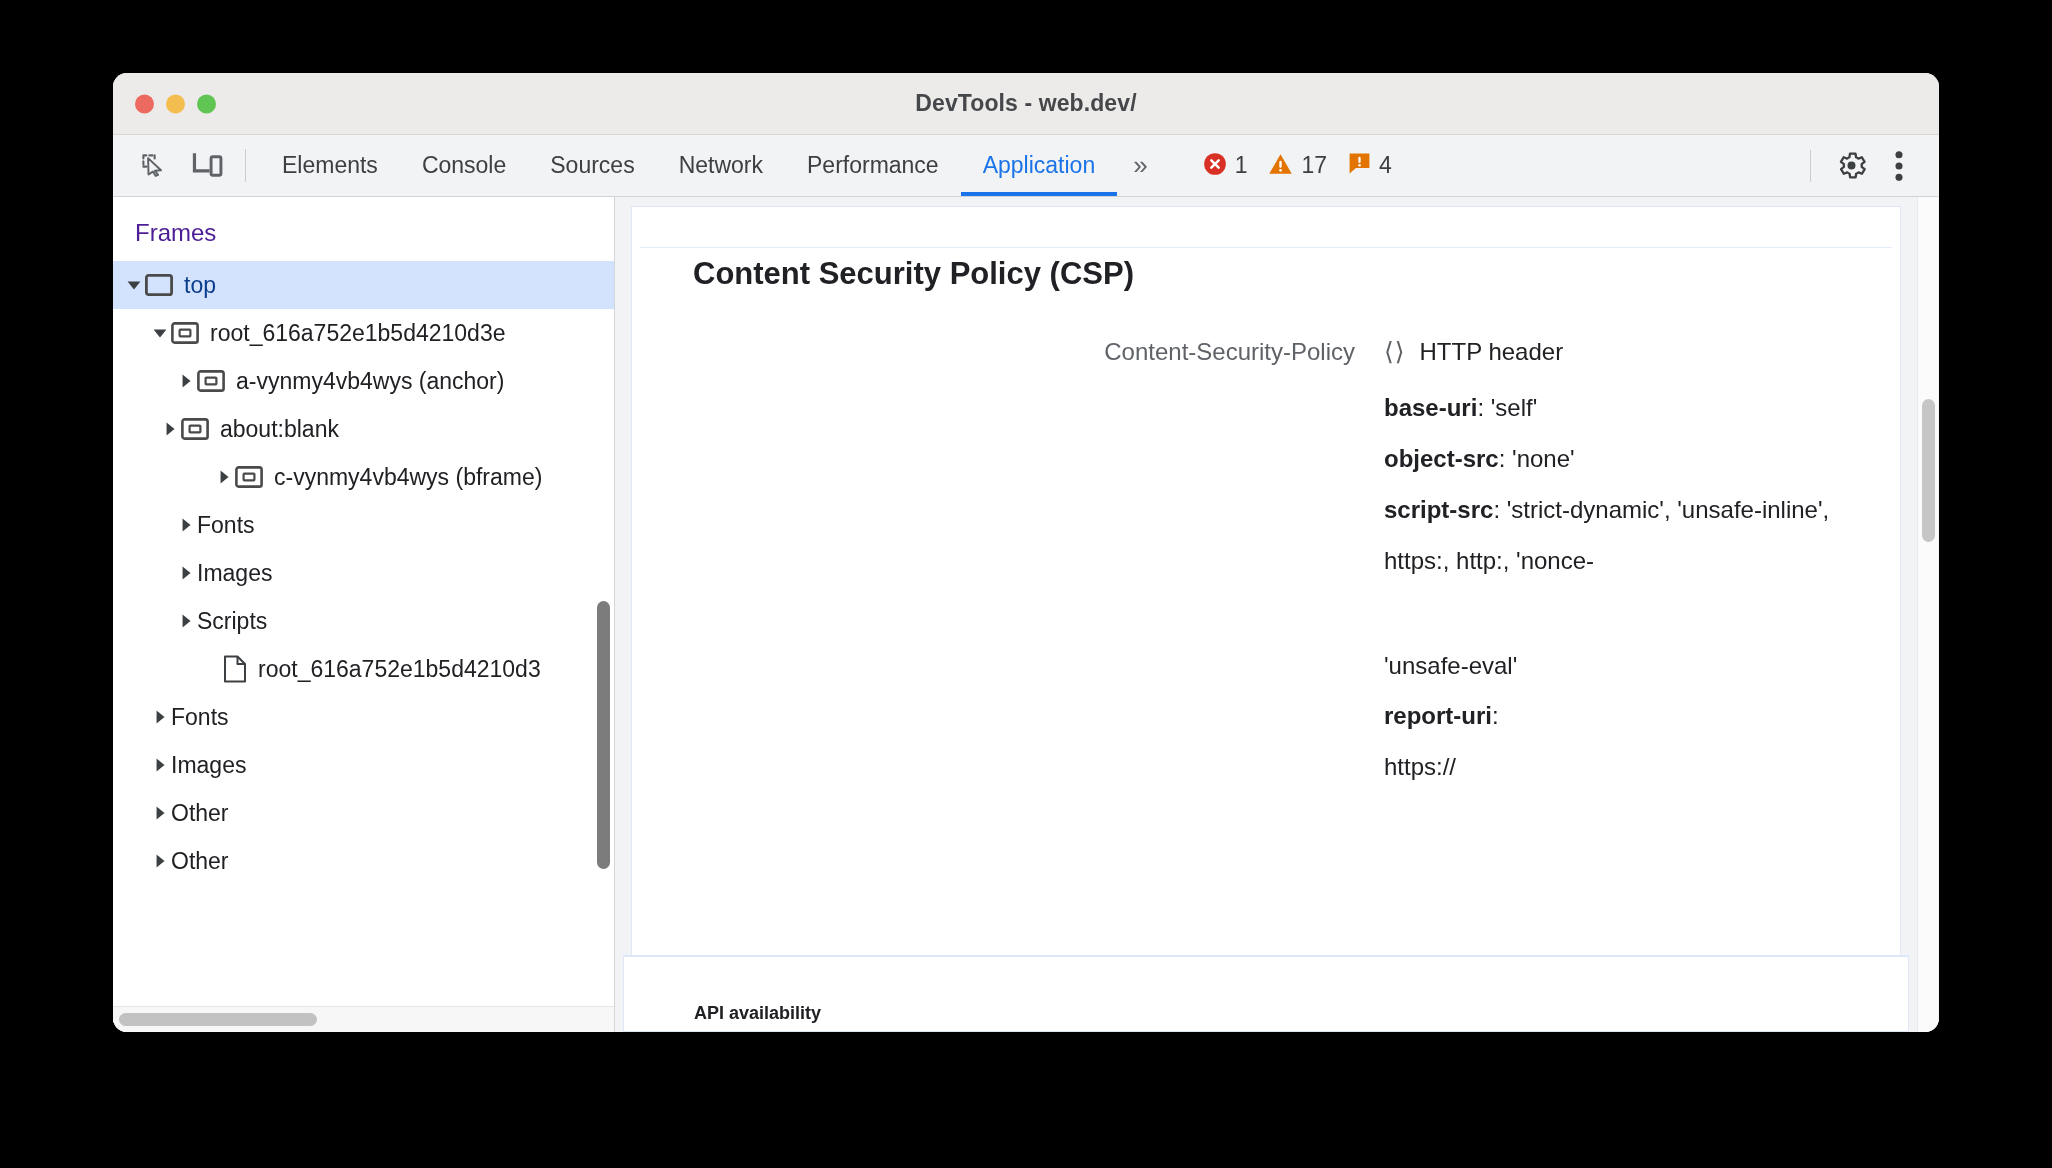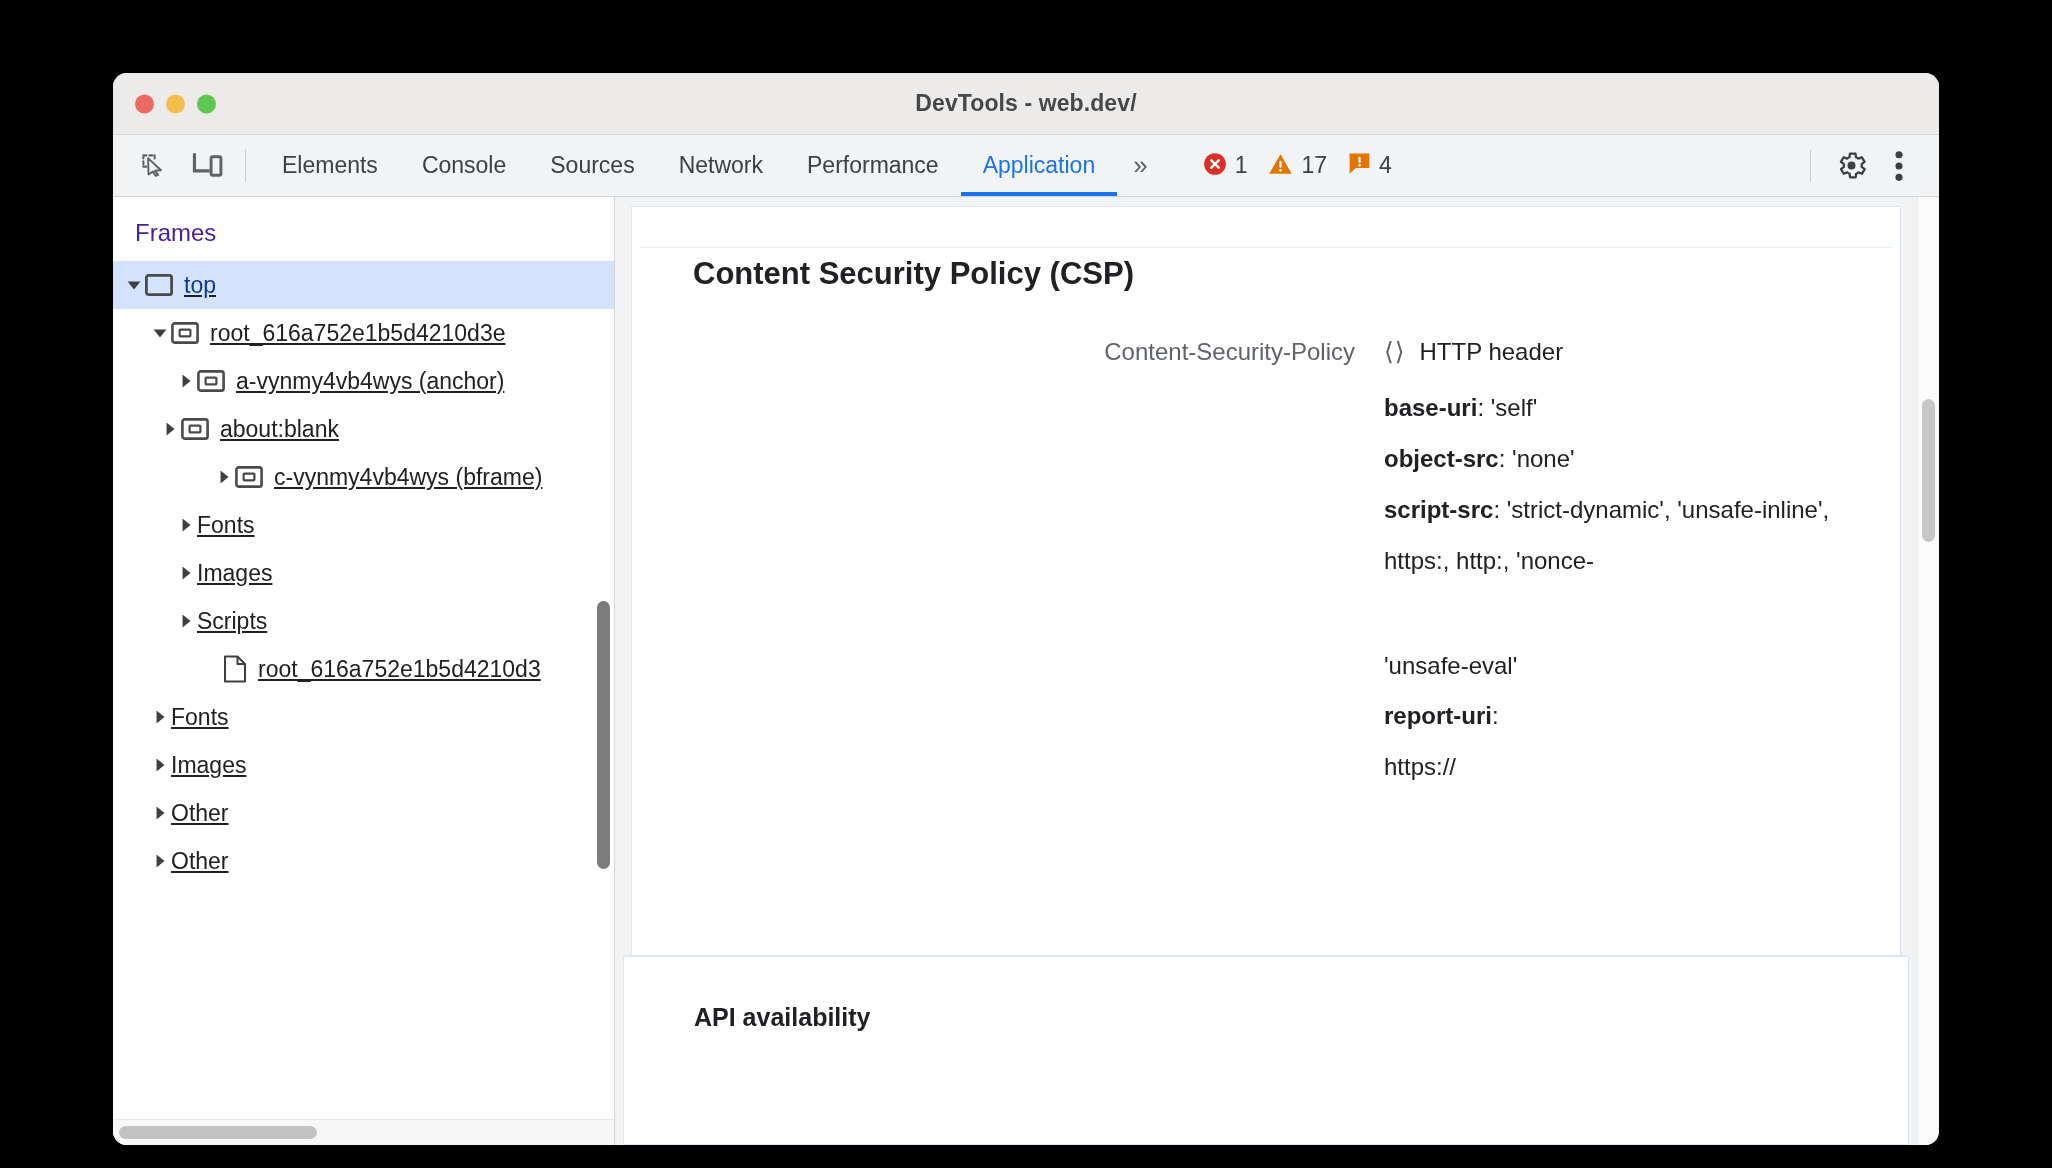--- a/index.html
+++ b/index.html
@@ -8,21 +8,21 @@
     width: 2052px; height: 1168px;
     background: #000000;
     font-family: "Liberation Sans", sans-serif;
     overflow: hidden;
   }
 
   
   #window {
     position: absolute;
     left: 113px; top: 73px;
-    width: 1826px; height: 1072px;
+    width: 1826px; height: 959px;
     background: #ffffff;
     border-radius: 14px;
     box-shadow: 0 14px 40px rgba(0,0,0,0.45);
     overflow: hidden;
     display: flex;
     flex-direction: column;
   }
 
   
   #titlebar {
@@ -162,21 +162,20 @@
     overflow: hidden;
   }
   .tree-row {
     height: 48px;
     display: flex;
     align-items: center;
     font-size: 23px;
     color: #202124;
     white-space: nowrap;
     cursor: pointer;
-    text-decoration: underline;
   }
   .tree-row.selected {
     background: #d3e3fd;
   }
   .tree-row.selected .row-label { color: #0b3d8c; }
   .twisty {
     width: 22px;
     flex: 0 0 22px;
     display: flex;
     align-items: center;
@@ -317,21 +316,21 @@
     bottom: 0;
     background: #ffffff;
     border: 1px solid #dfe6f5;
     border-top: none;
     overflow: hidden;
   }
   #next-card-title {
     position: absolute;
     left: 70px;
     top: 46px;
-    font-size: 25px;
+    font-size: 18px;
     font-weight: bold;
     color: #202124;
   }
 
   
   #main-vscroll {
     position: absolute;
     right: 1px; top: 0; bottom: 0;
     width: 21px;
     background: #fbfbfb;

